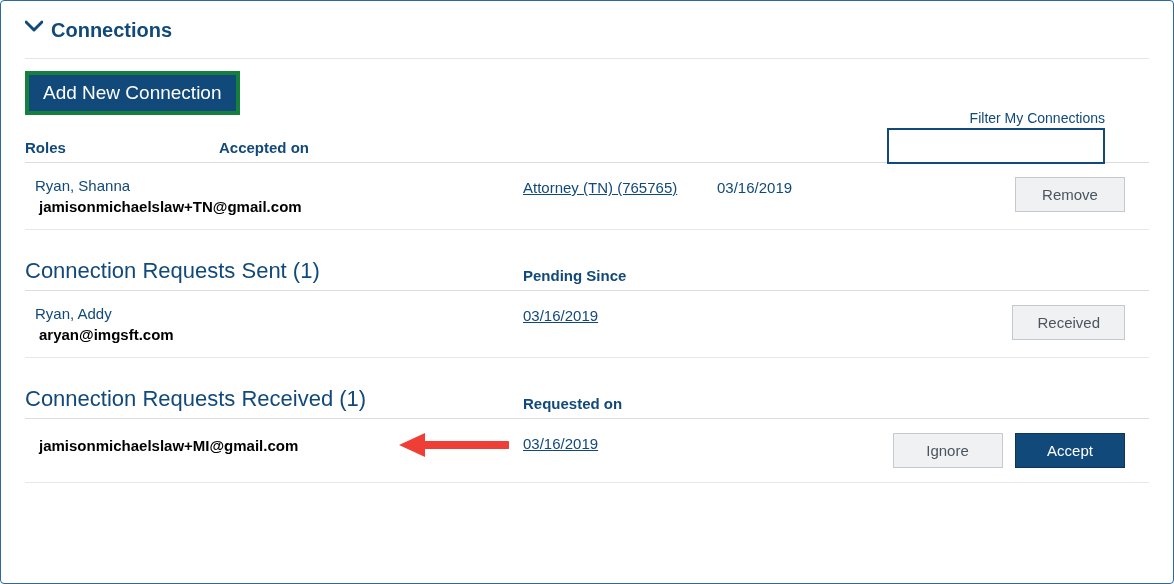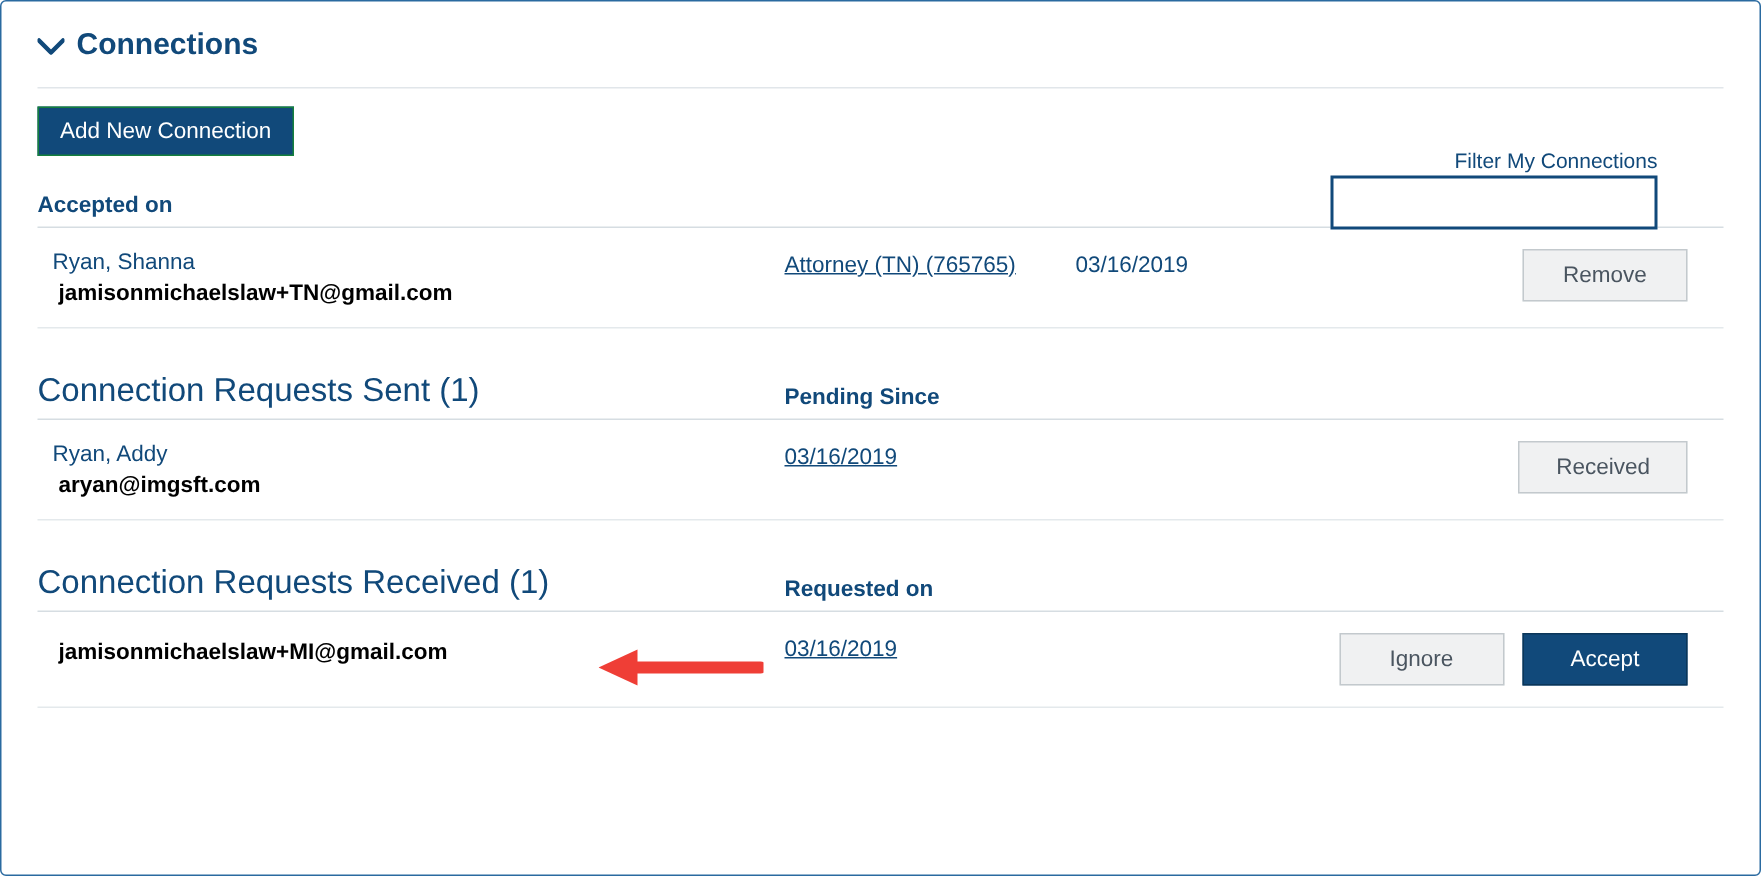--- a/index.html
+++ b/index.html
@@ -12,43 +12,42 @@
   .panel {
     width: 1174px;
     height: 584px;
     border: 1px solid #2a6aa0;
     border-radius: 4px;
     padding: 18px 24px;
     position: relative;
   }
   .panel-header {
     display: flex;
-    align-items: center;
     gap: 8px;
     color: #11497a;
     font-weight: 600;
     font-size: 20px;
     margin-bottom: 16px;
     cursor: pointer;
   }
   .chevron {
     display: inline-block;
   }
   .chevron svg { display: block; }
   .hr-top {
     border: none;
     border-top: 1px solid #e1e6ea;
     margin: 0 0 12px 0;
   }
   .add-btn {
     background: #11497a;
     color: #fff;
-    border: 1px solid #15803d;
+    border: 4px solid #15803d;
     padding: 7px 14px;
-    font-size: 15px;
+    font-size: 19px;
     cursor: pointer;
   }
   .section {
     margin-top: 28px;
   }
   .section:first-of-type { margin-top: 18px; }
   .section-row {
     display: flex;
     align-items: flex-end;
     position: relative;
@@ -161,20 +160,21 @@
     <span>Connections</span>
   </div>
 
   <hr class="hr-top">
 
   <button class="add-btn">Add New Connection</button>
 
   
   <div class="section" style="margin-top:24px; position:relative;">
     <div class="section-row">
+      <div class="col-header col-roles">Roles</div>
       <div class="col-header col-date">Accepted on</div>
       <div class="col-actions">
         <div class="filter-wrap">
           <span class="filter-label">Filter My Connections</span>
           <input class="filter-input" type="text" value="" style="">
         </div>
       </div>
     </div>
     <hr class="section-hr">
     <div class="data-row">

